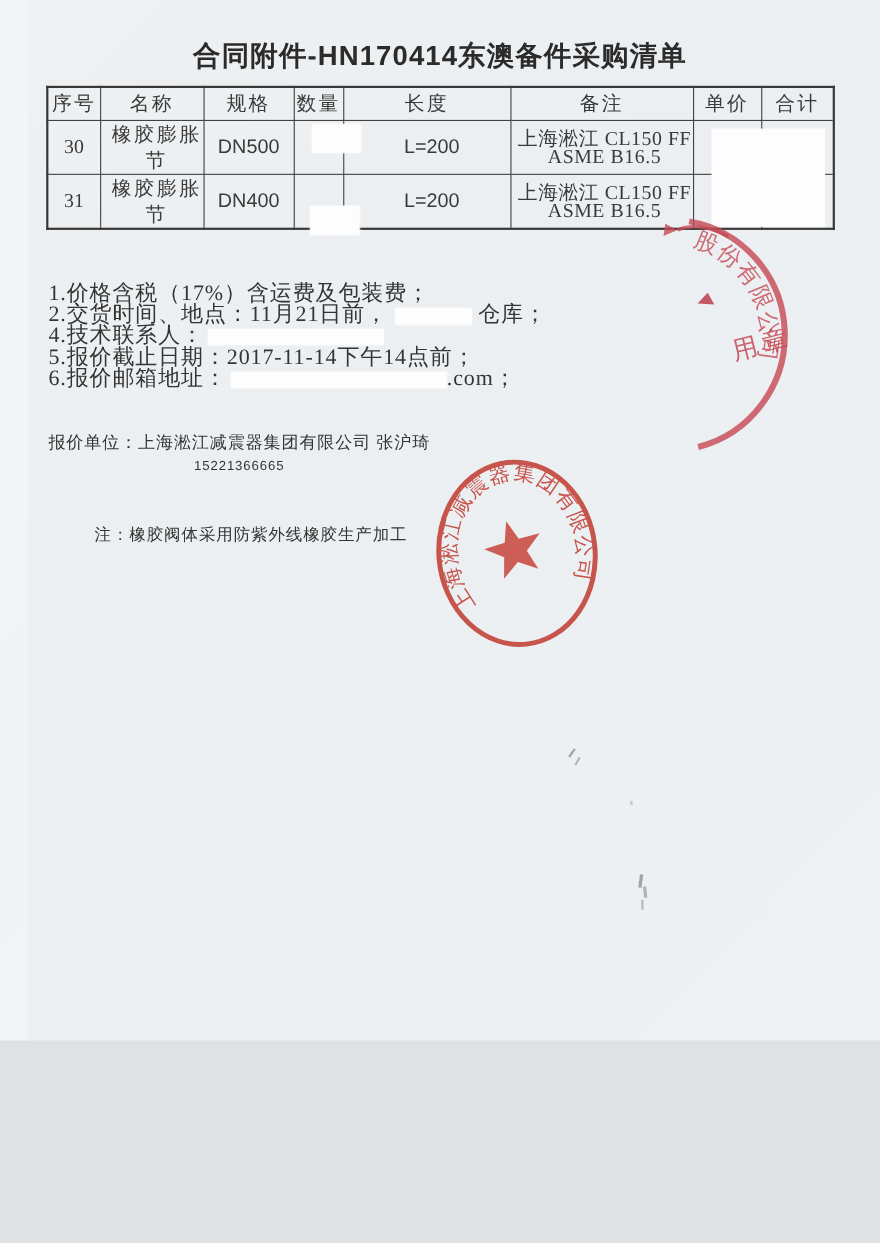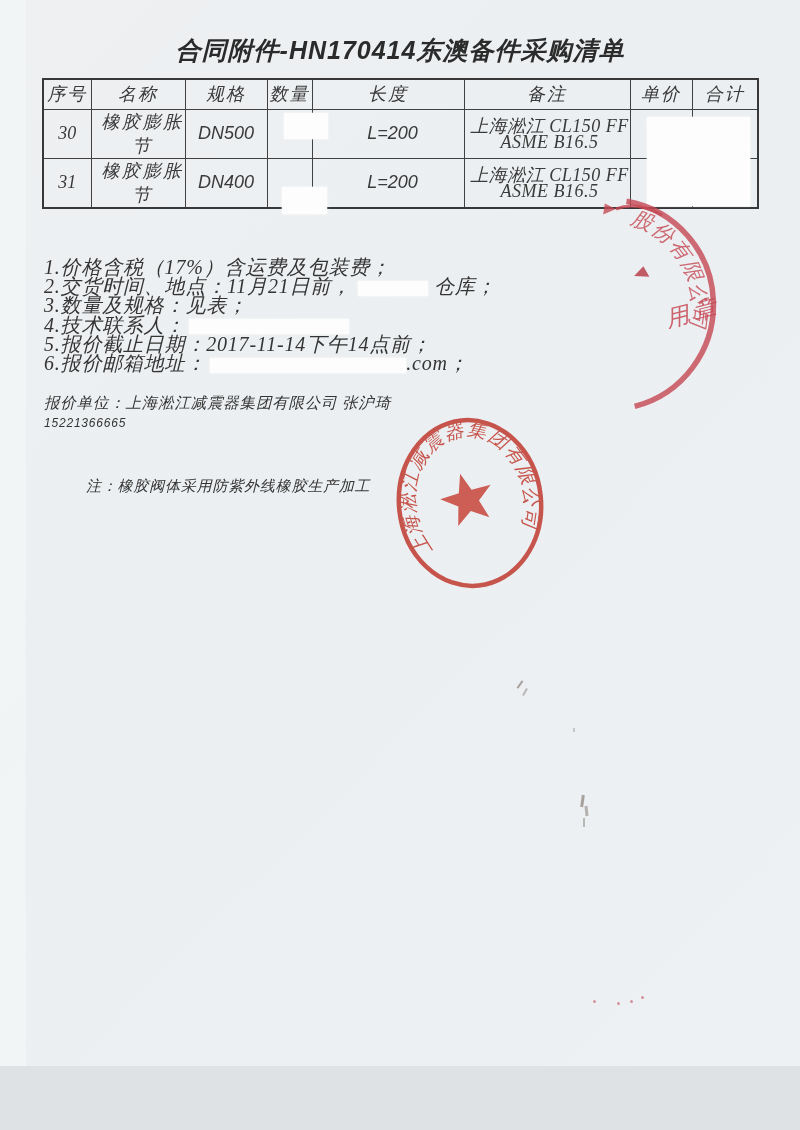--- a/index.html
+++ b/index.html
@@ -1,27 +1,26 @@
 <!DOCTYPE html>
 <html><head>
 <meta charset="utf-8">
 <style>
   * { margin: 0; padding: 0; box-sizing: border-box; }
   html, body { background: #dfe2e4; }
   .page {
     position: relative;
     width: 800px;
-    height: 1066px;
+    height: 946px;
     margin: 0 auto;
     background: linear-gradient(135deg, #eef0f2 0%, #ecEFf1 40%, #eef1f3 100%);
     background-color: #edf0f2;
     overflow: hidden;
     font-family: "Liberation Serif", serif;
     color: #333;
-    font-style: italic;
   }
   .edge-strip {
     position: absolute; left: 0; top: 0; width: 26px; height: 100%;
     background: #f4f6f7; opacity: .7;
   }
   .doc-title {
     position: absolute; left: 0; top: 34px; width: 100%;
     text-align: center;
     font-family: "Liberation Sans", sans-serif;
     font-weight: 700; font-size: 25px; color: #2b2b2b;
@@ -43,21 +42,21 @@
   table.grid tbody tr { height: 36.6px; }
   th { font-weight: 400; letter-spacing: 2px; }
   td.cell-name { text-align: left; padding-left: 9px; letter-spacing: 2.5px; }
   td.cell-spec { font-family: "Liberation Sans", sans-serif; font-size: 16px; }
   td.cell-len  { text-align: left; padding-left: 9px; font-family: "Liberation Sans", sans-serif; font-size: 15px; }
   td.cell-remark { text-align: left; padding-left: 5px; font-size: 13.5px; line-height: 16px; letter-spacing: .5px; }
   .whiteout { position: absolute; background: #fdfdfd; box-shadow: 0 0 2px rgba(255,255,255,.9); }
   .notes { position: absolute; left: 44px; top: 258px; font-size: 20px; line-height: 19.2px; color: #343434; letter-spacing: .8px; }
   .notes .line { white-space: nowrap; height: 19.2px; }
   .inline-patch { display: inline-block; background: #fdfdfd; height: 15px; vertical-align: middle; box-shadow: 0 0 2px rgba(255,255,255,.9); }
-  .quote-block { position: absolute; left: 44px; top: 392px; font-size: 15.5px; line-height: 21px; color: #343434; letter-spacing: .8px; }
+  .quote-block { position: absolute; left: 44px; top: 392px; font-size: 15.5px; line-height: 21px; color: #343434; letter-spacing: .8px; text-align: center; }
   .note-line { position: absolute; left: 86px; top: 477px; font-size: 15px; color: #343434; letter-spacing: .8px; }
   svg.stamp { position: absolute; pointer-events: none; }
   .smudge { position: absolute; background: #6e635a; opacity: .55; }
   .pinkdot { position: absolute; width: 3px; height: 3px; border-radius: 50%; background: #cc6a7a; opacity: .7; }
 </style>
 </head>
 <body>
 
 <div class="page">
 
@@ -118,21 +117,20 @@
     </tbody>
   </table>
 
   <div class="whiteout" style="left:284px; top:113px; width:44px; height:26px;"></div>
   <div class="whiteout" style="left:282px; top:187px; width:45px; height:27px;"></div>
   <div class="whiteout" style="left:647px; top:117px; width:103px; height:89px;"></div>
 
   <div class="notes">
     <div class="line">1.价格含税（17%）含运费及包装费；</div>
     <div class="line"><span>2.交货时间、地点：11月21日前，</span><span class="inline-patch" style="width:70px; margin:0 6px;"></span><span>仓库；</span></div>
-    <div class="line">3.数量及规格：见表；</div>
     <div class="line"><span>4.技术联系人：</span><span class="inline-patch" style="width:160px; margin-left:4px;"></span></div>
     <div class="line">5.报价截止日期：2017-11-14下午14点前；</div>
     <div class="line"><span>6.报价邮箱地址：</span><span class="inline-patch" style="width:196px; margin-left:4px;"></span><span>.com；</span></div>
   </div>
 
   <div class="quote-block">
     <div>报价单位：上海淞江减震器集团有限公司  张沪琦</div>
     <div style="font-family:'Liberation Sans',sans-serif; font-size:12px;">15221366665</div>
   </div>
 

